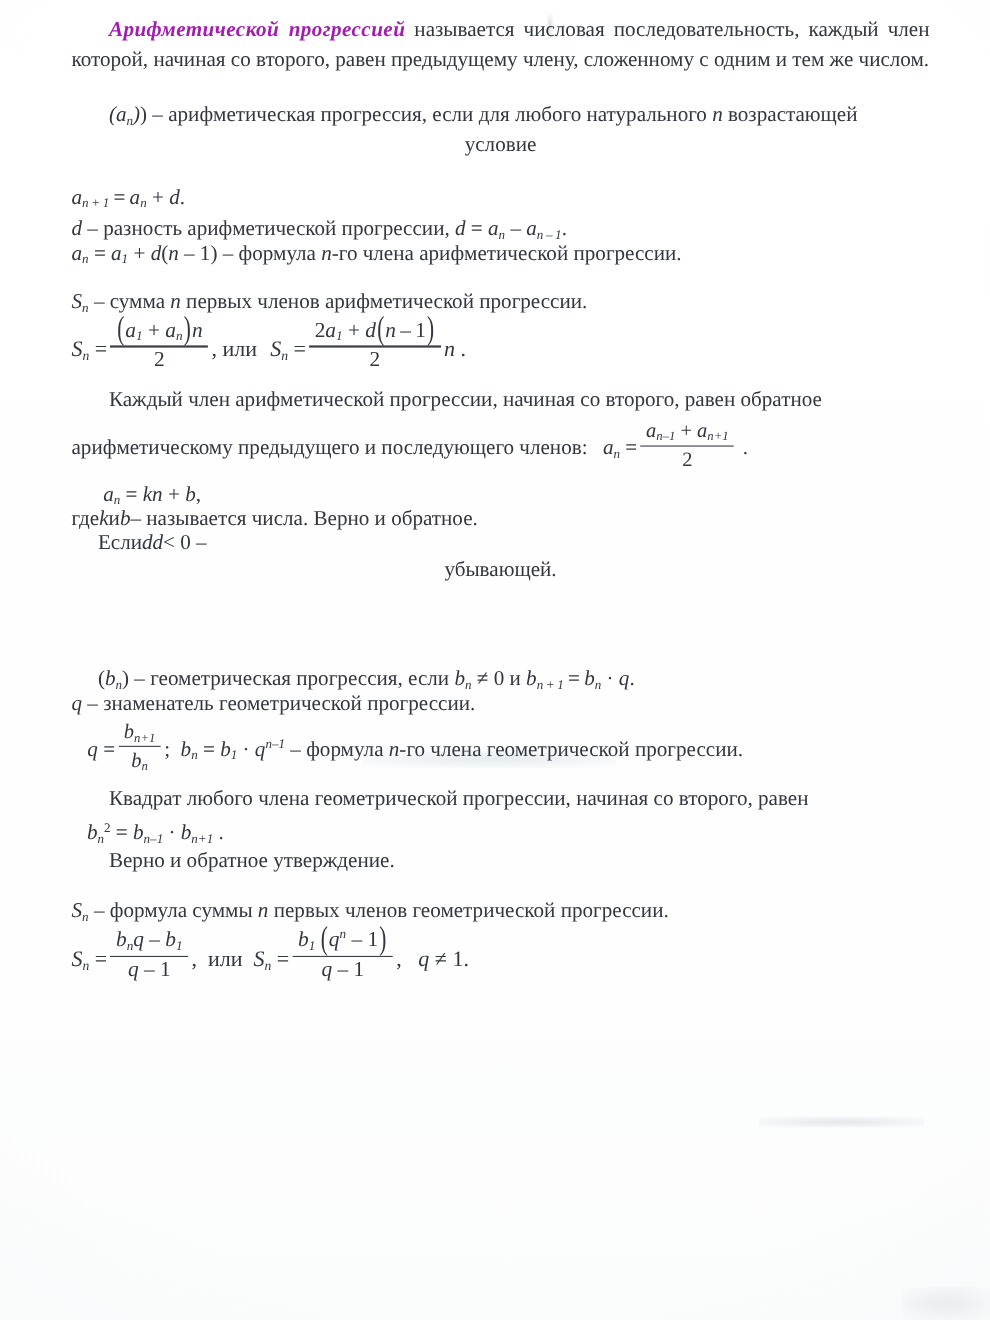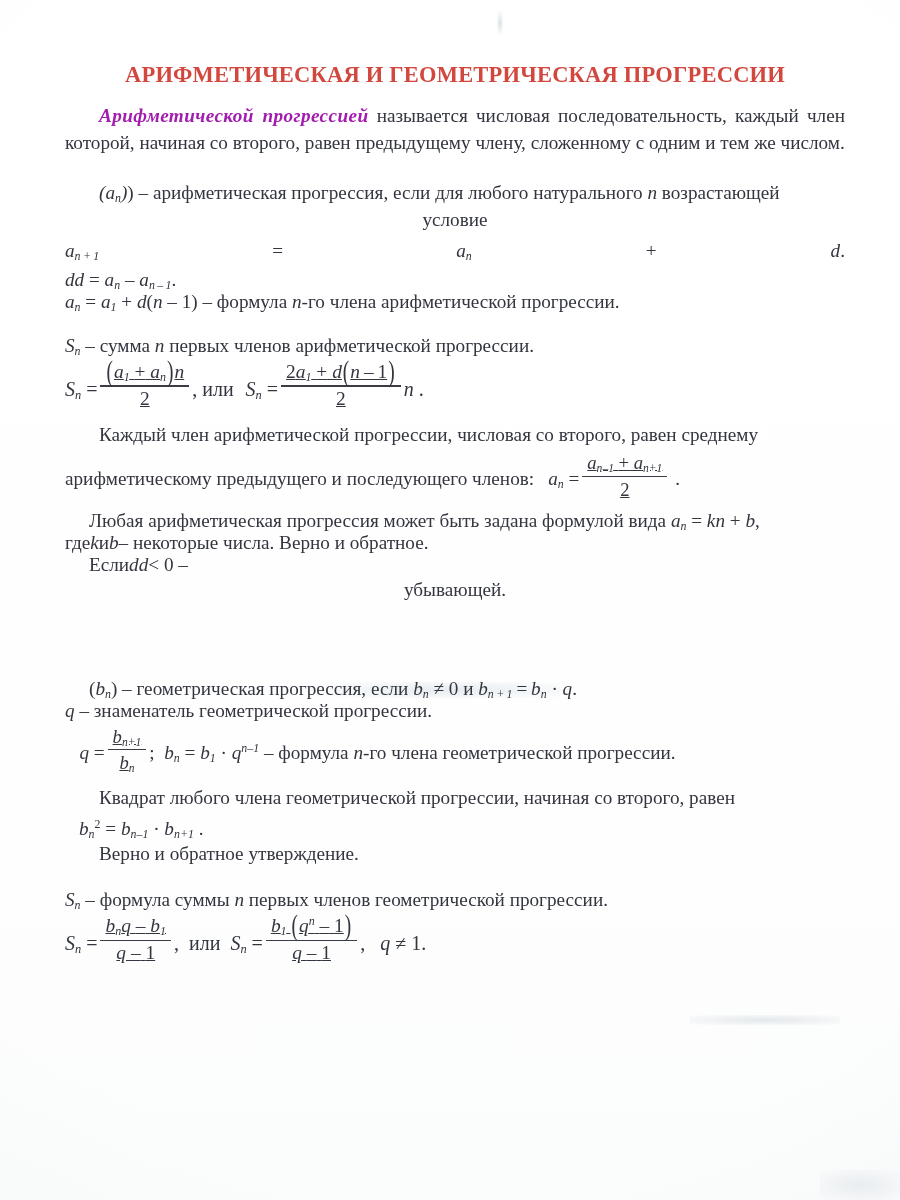--- a/index.html
+++ b/index.html
@@ -99,21 +99,21 @@
   .math {
     font-family: "Liberation Serif", "DejaVu Serif", serif;
     font-style: italic;
     white-space: nowrap;
   }
   .mrow {
     display: flex;
     align-items: center;
     font-size: 19.2px;
   }
-  .mrow.center { justify-content: space-between; }
+  .mrow.center { justify-content: flex-start; margin-top: 17px; }
   .mrow.left { justify-content: flex-start; }
   .gap-s { display:inline-block; width: 7px; }
   .gap-m { display:inline-block; width: 14px; }
 
   sub, sup {
     font-size: 0.62em;
     font-style: italic;
     line-height: 0;
   }
   sub { vertical-align: -0.28em; }
@@ -126,21 +126,20 @@
     vertical-align: middle;
     margin: 0 3px;
     position: relative;
     top: -0.15em;
   }
   .frac .num, .frac .den {
     padding: 0 5px;
     font-size: 0.97em;
     line-height: 1.18;
     white-space: nowrap;
-    text-decoration: underline;
   }
   .frac .bar {
     width: 100%;
     height: 1.2px;
     background: #3a3c46;
     margin: 1.5px 0;
   }
   .paren-big {
     display: inline-block;
     font-style: normal;
@@ -155,21 +154,20 @@
 
 <div class="page">
   <div class="paper-tint"></div>
   <div class="scan-streak"></div>
   <div class="scan-smudge-1"></div>
   <div class="scan-smudge-2"></div>
   <div class="scan-smudge-3"></div>
 
   <div class="content">
 
-    <h1 class="doc-title">АРИФМЕТИЧЕСКАЯ И ГЕОМЕТРИЧЕСКАЯ ПРОГРЕССИИ</h1>
 
     <div class="sp-md"></div>
 
     <p class="para indent"><span class="emph-blue">Арифметической прогрессией</span><span> называется числовая последовательность, каждый член которой, начиная со второго, равен предыдущему члену, сложенному с одним и тем же числом.</span></p>
 
     <div class="sp-lg"></div>
 
     <p class="para indent"><span class="math">(<span class="txt" style="font-style:italic">a</span><sub>n</sub>)</span><span>) – арифметическая прогрессия, если для любого натурального </span><span class="math">n</span><span> возрастающей</span></p>
     <p class="para tight">условие</p>
 
@@ -180,20 +178,21 @@
         <span class="txt"> = </span>
         <span>a<sub>n</sub></span>
         <span class="txt">&nbsp;+&nbsp;</span>
         <span>d<span class="txt">.</span></span>
     </div>
 
     <div class="sp-sm"></div>
 
     <div class="mrow left">
       <span class="math">d</span>
+        <span class="txt">&nbsp;– разность арифметической прогрессии,&nbsp;</span>
         <span class="math">d</span>
         <span class="txt">&nbsp;=&nbsp;</span>
         <span class="math">a<sub>n</sub></span>
         <span class="txt">&nbsp;–&nbsp;</span>
         <span class="math">a<sub>n – 1</sub><span class="txt">.</span></span>
     </div>
 
     <div class="mrow left">
       <span class="math">a<sub>n</sub></span>
         <span class="txt">&nbsp;=&nbsp;</span>
@@ -234,55 +233,54 @@
         <span class="num math"><span class="txt">2</span>a<sub>1</sub>&nbsp;<span class="txt">+</span>&nbsp;d<span class="paren-big">(</span>n<span class="txt"> – 1</span><span class="paren-big">)</span></span>
         <span class="bar"></span>
         <span class="den math"><span class="txt">2</span></span>
       </span>
       <span class="math">n</span>
         <span class="txt">&nbsp;.</span>
     </div>
 
     <div class="sp-sm"></div>
 
-    <p class="para indent">Каждый член арифметической прогрессии, числовая со второго, равен среднему</p>
+    <p class="para indent">Каждый член арифметической прогрессии, начиная со второго, равен обратное</p>
 
     <div class="sp-sm"></div>
 
     <div class="mrow left" style="font-size:19.2px;align-items:center;">
       <span class="txt">арифметическому предыдущего и последующего членов:</span>
       <span class="gap-m"></span>
       <span class="math">a<sub>n</sub></span>
         <span class="txt">&nbsp;=</span>
       <span class="frac">
         <span class="num math">a<sub>n–1</sub>&nbsp;<span class="txt">+</span>&nbsp;a<sub>n+1</sub></span>
         <span class="bar"></span>
         <span class="den math"><span class="txt">2</span></span>
       </span>
       <span class="txt">&nbsp;.</span>
     </div>
 
     <div class="sp-sm"></div>
 
     <div class="mrow left">
       <span class="txt">&nbsp;&nbsp;&nbsp;&nbsp;&nbsp;</span>
-        <span class="txt">Любая арифметическая прогрессия может быть задана формулой вида</span>
         <span class="txt">&nbsp;</span>
         <span class="math">a<sub>n</sub></span>
         <span class="txt">&nbsp;=&nbsp;</span>
         <span class="math">kn</span>
         <span class="txt">&nbsp;+&nbsp;</span>
         <span class="math">b<span class="txt">,</span></span>
     </div>
     <div class="mrow left">
       <span class="txt">где </span>
         <span class="math">k</span>
         <span class="txt"> и </span>
         <span class="math">b</span>
-        <span class="txt"> – некоторые числа. Верно и обратное.</span>
+        <span class="txt"> – называется числа. Верно и обратное.</span>
     </div>
 
     <div class="mrow left">
       <span class="txt">&nbsp;&nbsp;&nbsp;&nbsp;&nbsp;</span>
         <span class="txt">Если </span>
         <span class="math">d</span>
         <span class="math">d</span>
         <span class="txt"> &lt; 0 –</span>
     </div>
     <p class="para tight">убывающей.</p>

